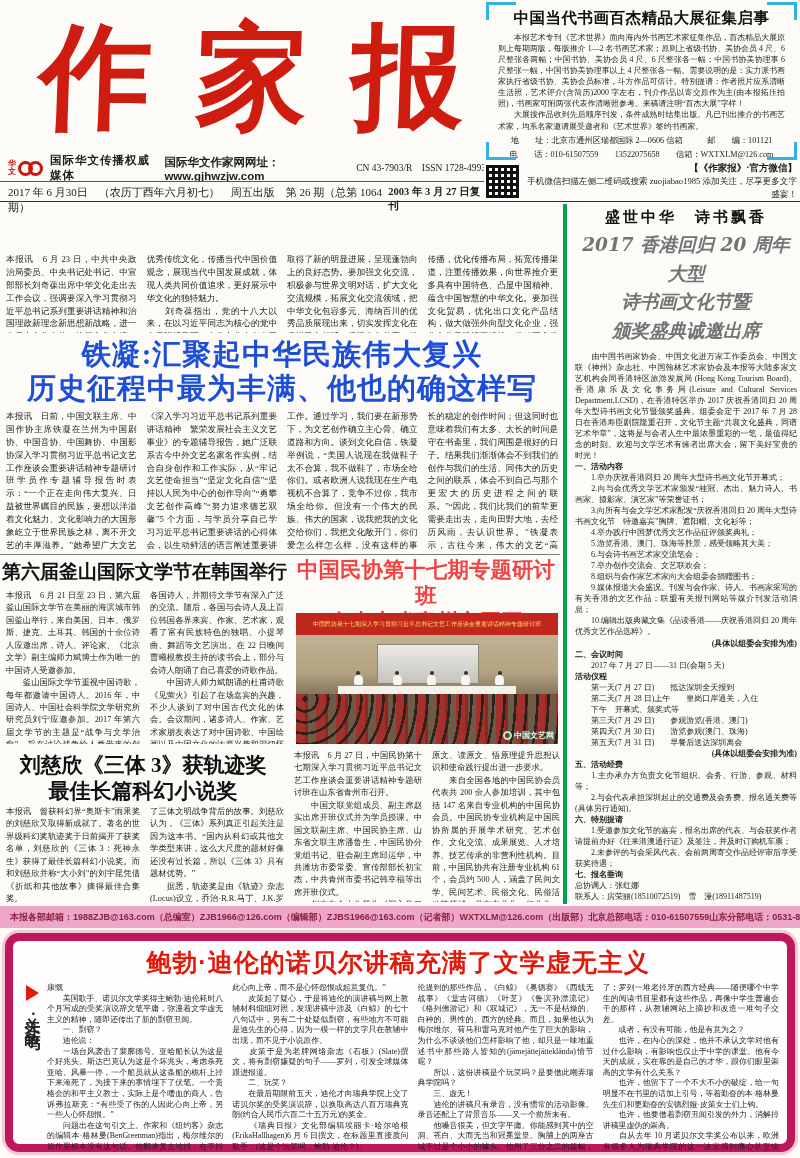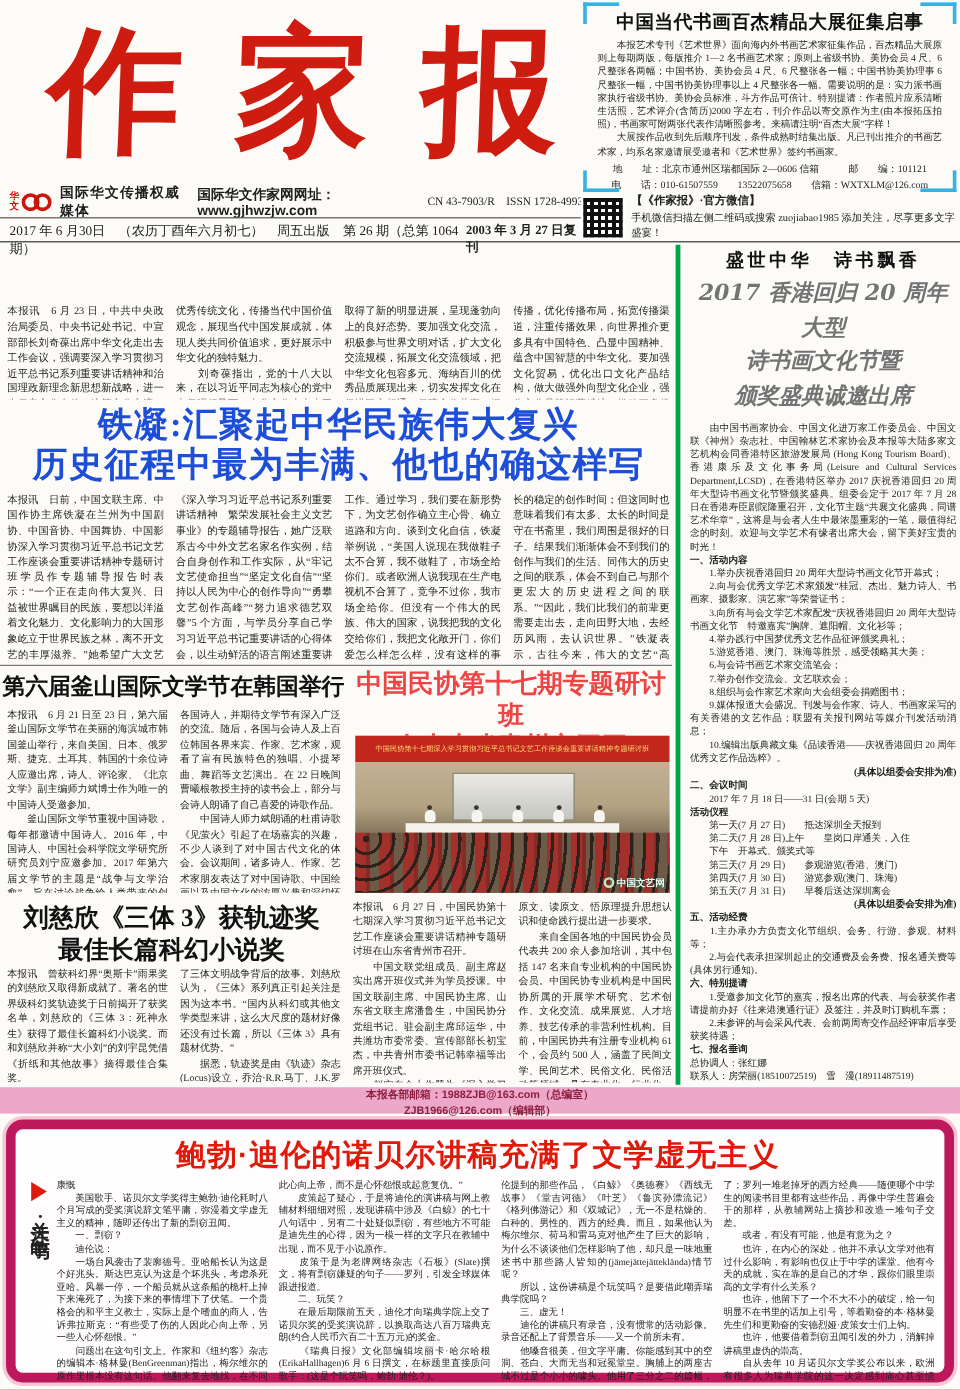--- a/index.html
+++ b/index.html
@@ -35,21 +35,21 @@
   .c-br { right:0; bottom:0; border-right-width:3px; border-bottom-width:3px; }
   .announce h2 { font-family:"Liberation Sans",sans-serif; font-size:15.5px; text-align:center;
     letter-spacing:.5px; margin-bottom:3px; color:#111; }
   .announce p { font-size:7.9px; line-height:1.4; text-align:justify; white-space:pre-line; }
   .announce .contact { font-size:8.2px; font-weight:normal; margin-top:3px; line-height:1.45; white-space:pre-line;text-align:center; }
   .wechat { position:absolute; left:486px; top:163px; width:311px; height:36px; display:flex; gap:7px; align-items:center; }
   .qr { width:33px; height:33px; flex:0 0 auto;
     background:
       repeating-linear-gradient(0deg,#111 0 3px,transparent 3px 6px),
       repeating-linear-gradient(90deg,#111 0 3px,#fff 3px 6px); outline:2px solid #fff; }
-  .wechat .wtxt { font-size:8.6px; line-height:1.5; }
+  .wechat .wtxt { font-size:8.6px; line-height:1.5;text-align:right; }
   .wechat .wtxt b { font-size:9.5px; }
 
   
   .headline1 { position:absolute; left:0; top:205px; width:562px; text-align:center;
     font-family:"Liberation Sans",sans-serif; font-weight:bold; font-size:31px;
     color:#e01d0f; letter-spacing:0; white-space:nowrap; }
   .colrow { position:absolute; display:flex; gap:10px; overflow:hidden; }
   .colrow .col { flex:1 1 0; font-size:8.6px; line-height:1.5; text-align:justify;
     white-space:pre-line; overflow:hidden; }
   .row1 { left:6px; top:253px; width:552px; height:80px; }
@@ -97,21 +97,21 @@
     font-size:15px; letter-spacing:3px; margin-bottom:4px; color:#111; }
   .hk .red-title { text-align:center; color:#737373; font-weight:bold; font-style:italic;
     font-size:18.5px; line-height:1.55; white-space:pre-line; font-family:"DejaVu Serif",serif; margin-bottom:5px; }
   .hk p { font-size:8px; line-height:1.38; text-align:justify; white-space:pre-line; }
   .hk .shead { font-weight:bold; }
   .hk .note { text-align:right; font-weight:bold; font-size:8px; }
 
   
   .pinkbar { position:absolute; left:0; top:906px; width:800px; height:22px; background:#edA7c9;
     color:#8d1f3e; font-weight:bold; font-size:9px; display:flex; align-items:center;
-    justify-content:space-between; padding:0 10px; white-space:nowrap; font-family:"Liberation Sans",sans-serif;flex-direction:column; }
+    justify-content:space-between; padding:0 10px; white-space:nowrap; font-family:"Liberation Sans",sans-serif; }
 
   
   .bottom-box { position:absolute; left:5px; top:933px; width:790px; height:219px;
     border:8px solid #be185d; border-radius:14px; box-shadow:0 0 0 3px #f6c6d5; background:#fffdfd; padding:5px 8px 4px 4px; }
   .bottom-head { text-align:center; font-family:"Liberation Sans",sans-serif; font-weight:bold;
     font-size:25px; color:#e0190a; letter-spacing:1px; margin-bottom:4px; white-space:nowrap; }
   .bottom-body { display:flex; height:168px; }
   .vlabel { flex:0 0 30px; display:flex; flex-direction:column; align-items:center; }
   .tri { width:0; height:0; border-top:8px solid transparent; border-bottom:8px solid transparent;
     border-left:13px solid #e0190a; margin:2px 0 4px; }
@@ -256,21 +256,21 @@
 　　3.向所有与会文学艺术家配发“庆祝香港回归 20 周年大型诗书画文化节　特邀嘉宾”胸牌、遮阳帽、文化衫等；
 　　4.举办践行中国梦优秀文艺作品征评颁奖典礼；
 　　5.游览香港、澳门、珠海等胜景，感受领略其大美；
 　　6.与会诗书画艺术家交流笔会；
 　　7.举办创作交流会、文艺联欢会；
 　　8.组织与会作家艺术家向大会组委会捐赠图书；
 　　9.媒体报道大会盛况。刊发与会作家、诗人、书画家采写的有关香港的文艺作品；联盟有关报刊网站等媒介刊发活动消息；
 　　10.编辑出版典藏文集《品读香港——庆祝香港回归 20 周年优秀文艺作品选粹》。</p>
     <p class="note">(具体以组委会安排为准)</p>
     <p class="shead">二、会议时间</p>
-    <p>　　2017 年 7 月 18 日——31 日(会期 5 天)</p>
+    <p>　　2017 年 7 月 27 日——31 日(会期 5 天)</p>
     <p class="shead">活动仪程</p>
     <p>　　第一天(7 月 27 日)　　抵达深圳全天报到
 　　第二天(7 月 28 日)上午　　皇岗口岸通关，入住
 　　下午　开幕式、颁奖式等
 　　第三天(7 月 29 日)　　参观游览(香港、澳门)
 　　第四天(7 月 30 日)　　游览参观(澳门、珠海)
 　　第五天(7 月 31 日)　　早餐后送达深圳离会</p>
     <p class="note">(具体以组委会安排为准)</p>
     <p class="shead">五、活动经费</p>
     <p>　　1.主办承办方负责文化节组织、会务、行游、参观、材料等；

